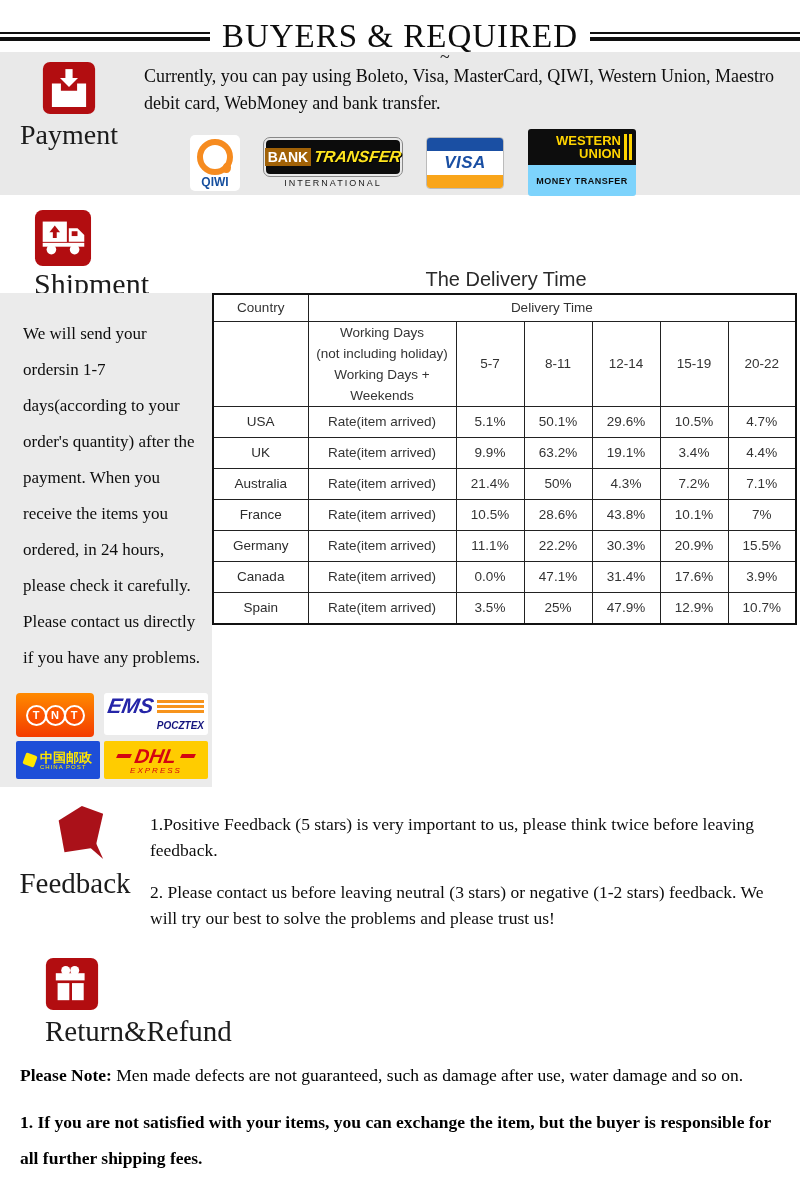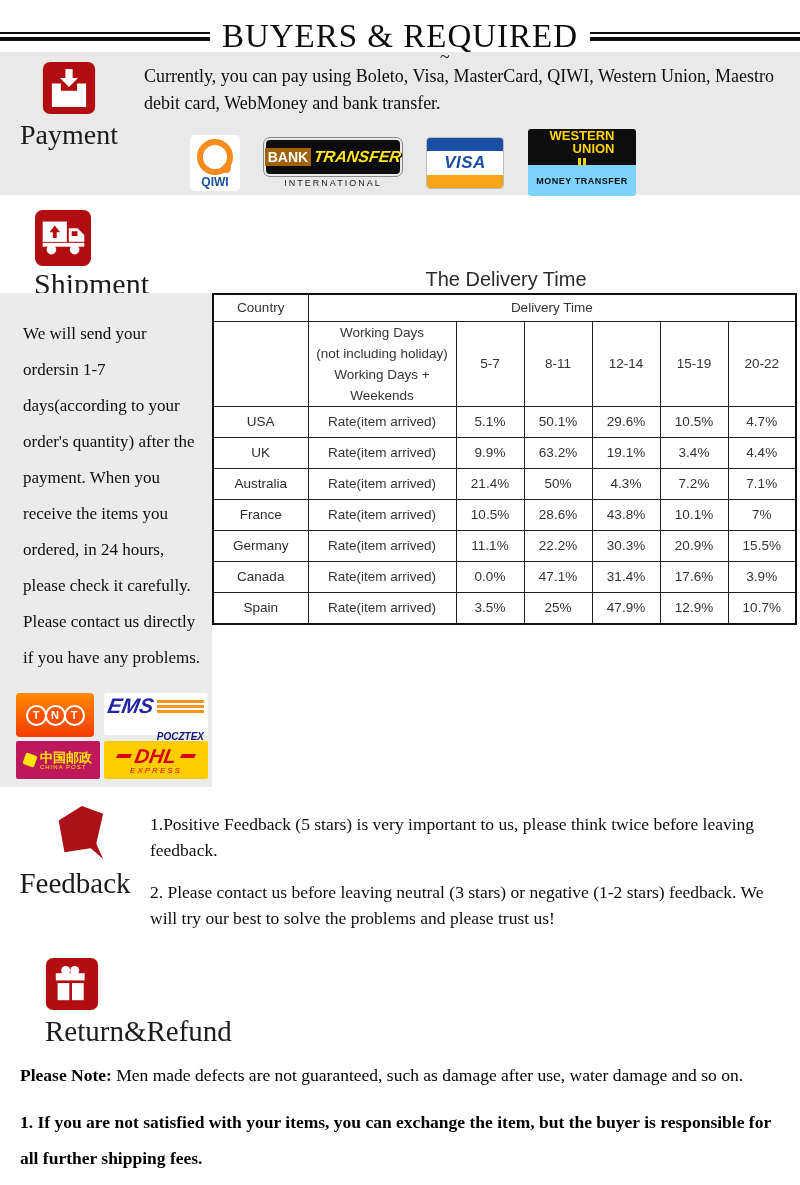--- a/index.html
+++ b/index.html
@@ -33,21 +33,21 @@
   .bt-transfer{color:#ffe51e;font-style:italic;font-weight:bold;font-family:"Liberation Sans",sans-serif;font-size:16px;transform:skewX(-8deg);text-shadow:1px 1px 0 #000;}
   .bt-intl{font-family:"Liberation Sans",sans-serif;font-size:9px;letter-spacing:2px;color:#1a1a1a;margin-top:2px;}
 
   .logo-visa{width:76px;height:50px;background:#fff;border:1px solid #bbb;border-radius:4px;overflow:hidden;flex:none;}
   .visa-top{height:13px;background:#1a4fa3;}
   .visa-mid{height:24px;display:flex;align-items:center;justify-content:center;}
   .visa-word{color:#1a4fa3;font-style:italic;font-weight:bold;font-family:"Liberation Sans",sans-serif;font-size:17px;letter-spacing:.5px;}
   .visa-bot{height:13px;background:#f9a51a;}
 
   .logo-wu{width:108px;flex:none;}
-  .wu-box{background:#0d0d0d;border-radius:3px 3px 0 0;height:36px;display:flex;align-items:center;justify-content:flex-end;padding:0 4px;gap:3px;flex-direction:column;}
+  .wu-box{background:#0d0d0d;border-radius:3px 3px 0 0;height:36px;display:flex;align-items:center;justify-content:flex-end;padding:0 4px;gap:3px;}
   .wu-words{color:#ffd400;font-family:"Liberation Sans",sans-serif;font-weight:bold;font-size:13px;line-height:13px;text-align:right;}
   .wu-bars{display:flex;gap:2px;height:26px;}
   .wu-bars i{display:block;width:3px;background:#ffd400;}
   .wu-band{background:#7dd3fc;height:31px;display:flex;align-items:center;justify-content:center;border-radius:0 0 3px 3px;}
   .wu-mt{color:#0d0d0d;font-family:"Liberation Sans",sans-serif;font-weight:bold;font-size:9px;letter-spacing:.5px;}
 
   
   .ship-head{display:flex;padding-top:14px;height:98px;box-sizing:border-box;}
   .ship-head-left{width:212px;flex:none;padding-left:34px;box-sizing:border-box;}
   .ship-head-right{flex:1;display:flex;align-items:flex-end;justify-content:center;padding-bottom:2px;}
@@ -60,23 +60,23 @@
   .carriers{display:grid;grid-template-columns:80px 104px;gap:4px 8px;margin:6px 0 0 16px;}
 
   .logo-tnt{width:78px;height:44px;background:linear-gradient(#ff8a00,#f43b00);border-radius:4px;display:flex;align-items:center;justify-content:center;}
   .tnt-c{width:17px;height:17px;border:2px solid #fff;border-radius:50%;color:#fff;font-family:"Liberation Sans",sans-serif;font-weight:bold;font-size:11px;display:flex;align-items:center;justify-content:center;margin:0 -1px;background:rgba(255,60,0,.4);}
 
   .logo-ems{width:104px;height:42px;background:#fff;border-radius:3px;padding:2px 4px;box-sizing:border-box;}
   .ems-row{display:flex;align-items:flex-end;gap:3px;}
   .ems-word{color:#2525a8;font-family:"Liberation Sans",sans-serif;font-style:italic;font-weight:bold;font-size:21px;line-height:21px;transform:skewX(-10deg);}
   .ems-stripes{display:flex;flex-direction:column;gap:2px;flex:1;padding-bottom:3px;}
   .ems-stripes i{display:block;height:3px;background:#f7941d;}
-  .ems-sub{color:#14147e;font-family:"Liberation Sans",sans-serif;font-style:italic;font-weight:bold;font-size:10px;text-align:right;margin-top:15px;}
-
-  .logo-cp{width:84px;height:38px;background:#be185d;border-radius:2px;display:flex;align-items:center;justify-content:center;gap:4px;}
+  .ems-sub{color:#14147e;font-family:"Liberation Sans",sans-serif;font-style:italic;font-weight:bold;font-size:10px;text-align:right;margin-top:4px;}
+
+  .logo-cp{width:84px;height:38px;background:#1d4ed8;border-radius:2px;display:flex;align-items:center;justify-content:center;gap:4px;}
   .cp-emblem{width:12px;height:12px;background:#ffe600;border-radius:2px;transform:rotate(20deg);flex:none;}
   .cp-cn{color:#ffe600;font-weight:bold;font-size:13px;line-height:13px;font-family:"Liberation Sans",sans-serif;}
   .cp-en{color:#ffe600;font-size:6px;font-family:"Liberation Sans",sans-serif;letter-spacing:1px;}
 
   .logo-dhl{width:104px;height:38px;background:#ffcc00;border-radius:2px;display:flex;flex-direction:column;align-items:center;justify-content:center;}
   .dhl-row{display:flex;align-items:center;gap:4px;}
   .dhl-dash{width:14px;height:4px;background:#d40511;transform:skewX(-25deg);}
   .dhl-word{color:#d40511;font-family:"Liberation Sans",sans-serif;font-style:italic;font-weight:bold;font-size:20px;line-height:20px;transform:skewX(-10deg);}
   .dhl-sub{color:#d40511;font-family:"Liberation Sans",sans-serif;font-style:italic;font-size:8px;letter-spacing:2px;}
 

